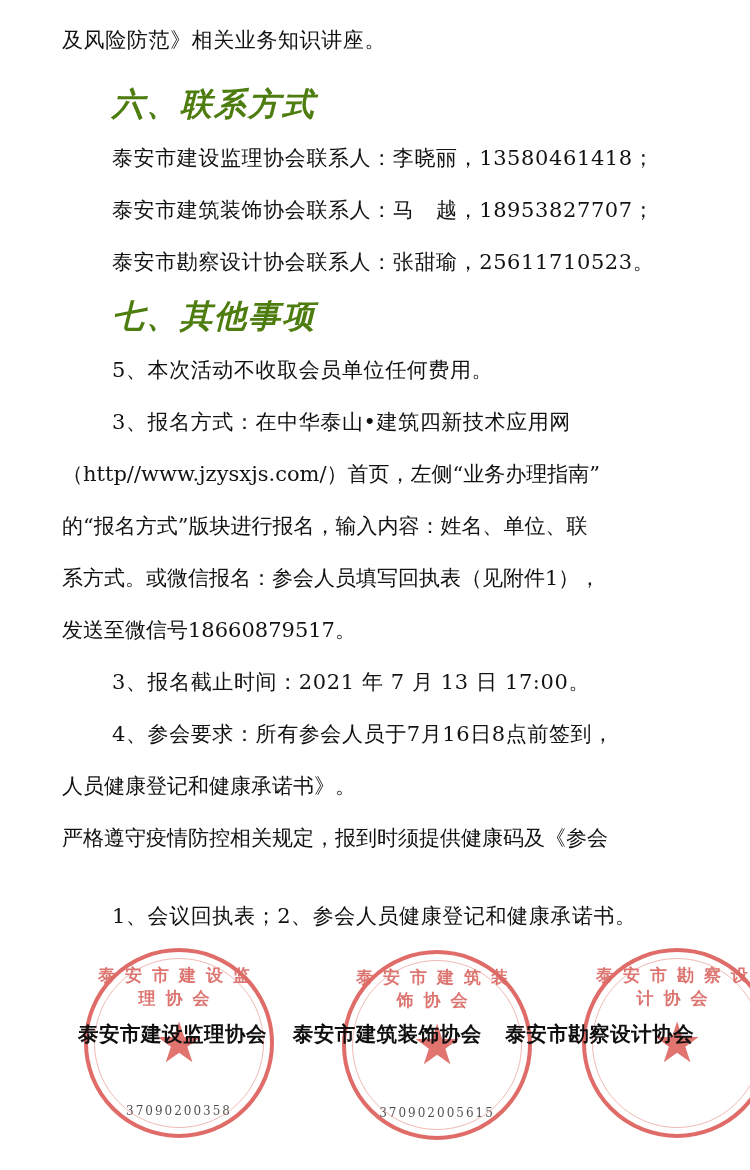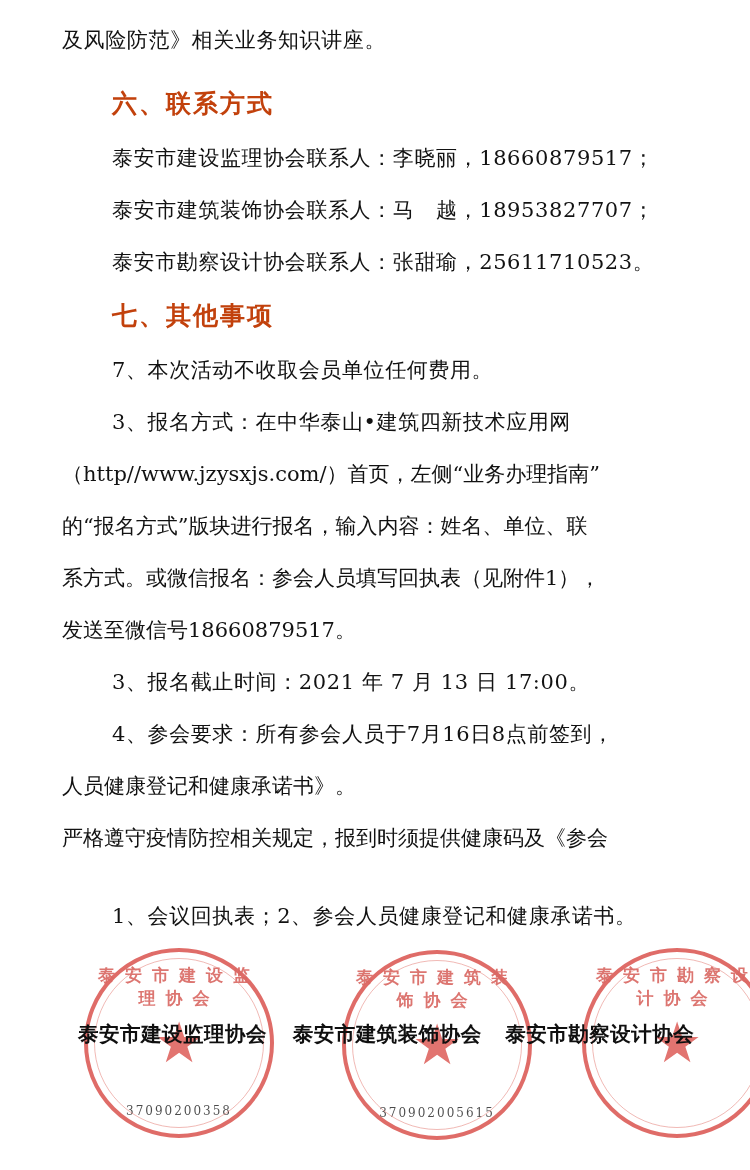--- a/index.html
+++ b/index.html
@@ -26,26 +26,27 @@
     font-size: 21px;
     line-height: 52px;
     letter-spacing: 0.6px;
     white-space: nowrap;
     color: #121212;
   }
   .indent {
     text-indent: 50px;
   }
   .heading {
-    font-size: 25px;
+    font-size: 32px;
     font-weight: bold;
     line-height: 56px;
     text-indent: 50px;
     letter-spacing: 2px;
-    color: #c2410c;
+    color: #4d7c0f;
+    font-style: italic;
   }
   .tight {
     letter-spacing: 0px;
   }
   .gap-sm { height: 10px; }
   .gap-md { height: 26px; }
 
   
   .seal-area {
     position: relative;
@@ -127,27 +128,27 @@
 <body>
 
 <div class="page">
 
   <div class="line">及风险防范》相关业务知识讲座。</div>
 
   <div class="gap-sm"></div>
 
   <div class="heading">六、联系方式</div>
 
-  <div class="line indent">泰安市建设监理协会联系人：李晓丽，18660879517；</div>
+  <div class="line indent">泰安市建设监理协会联系人：李晓丽，13580461418；</div>
   <div class="line indent">泰安市建筑装饰协会联系人：马　越，18953827707；</div>
   <div class="line indent">泰安市勘察设计协会联系人：张甜瑜，25611710523。</div>
 
   <div class="heading">七、其他事项</div>
 
-  <div class="line indent">7、本次活动不收取会员单位任何费用。</div>
+  <div class="line indent">5、本次活动不收取会员单位任何费用。</div>
   <div class="line indent">3、报名方式：在中华泰山•建筑四新技术应用网</div>
   <div class="line tight">（http//www.jzysxjs.com/）首页，左侧“业务办理指南”</div>
   <div class="line tight">的“报名方式”版块进行报名，输入内容：姓名、单位、联</div>
   <div class="line tight">系方式。或微信报名：参会人员填写回执表（见附件1），</div>
   <div class="line tight">发送至微信号18660879517。</div>
   <div class="line indent">3、报名截止时间：2021 年 7 月 13 日 17:00。</div>
   <div class="line indent">4、参会要求：所有参会人员于7月16日8点前签到，</div>
   <div class="line tight">人员健康登记和健康承诺书》。</div>
   <div class="line tight">严格遵守疫情防控相关规定，报到时须提供健康码及《参会</div>
 

